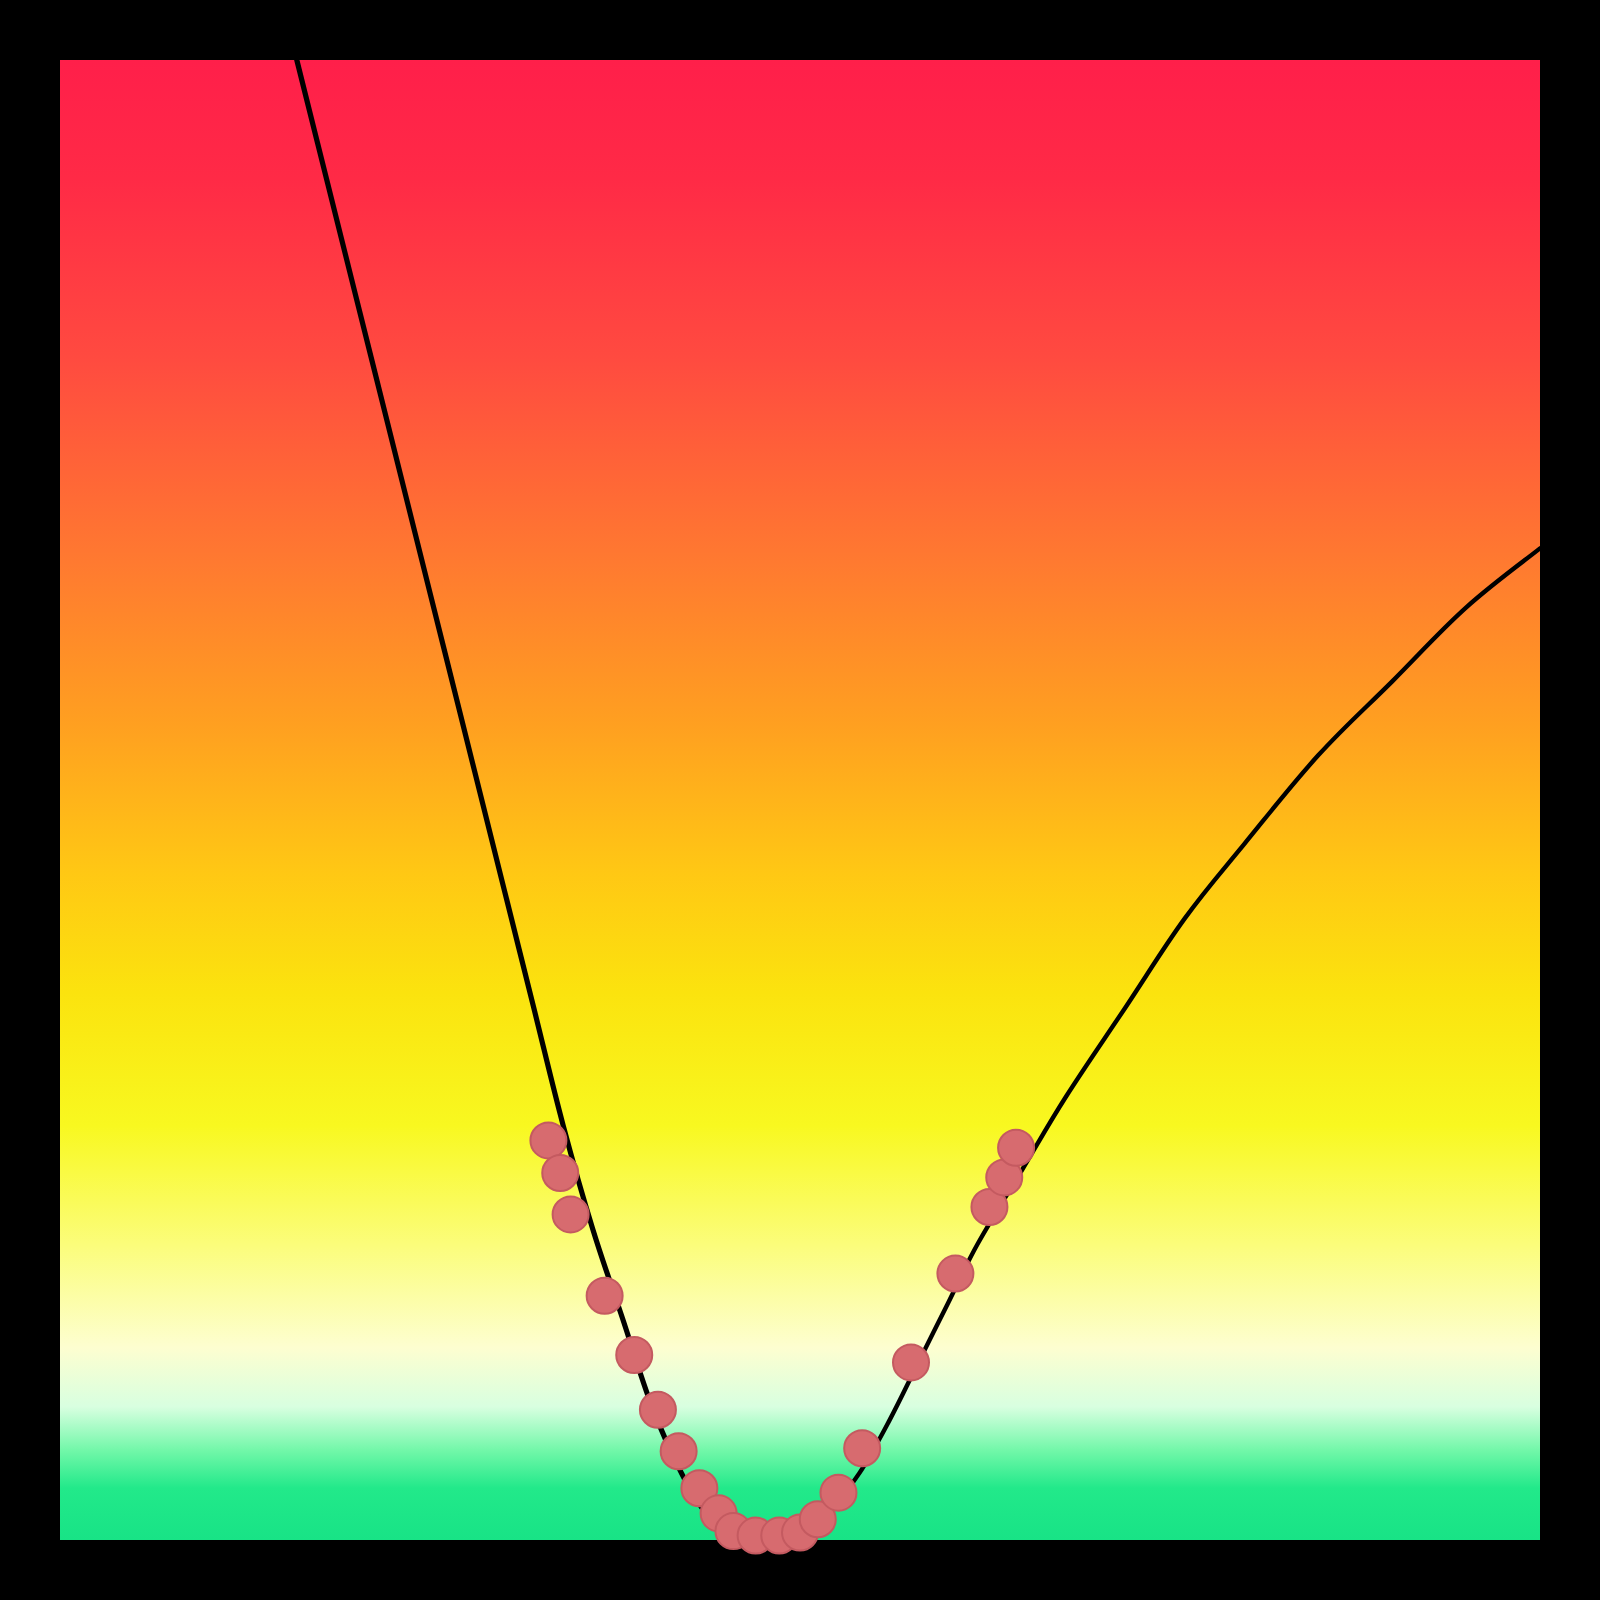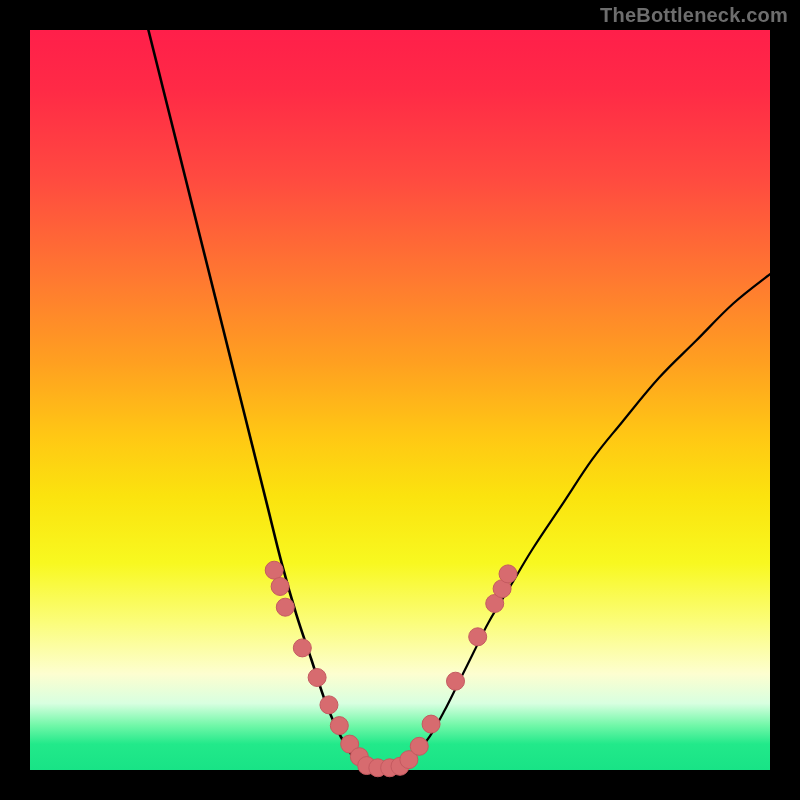--- a/index.html
+++ b/index.html
@@ -59,21 +59,20 @@
     font-weight: 600;
     color: #6d6d6d;
     letter-spacing: 0.2px;
     user-select: none;
   }
 </style>
 </head>
 <body>
 
 <div class="stage">
-  <div class="watermark">TheBottleneck.com</div>
   <div class="plot">
     <div class="gradient"></div>
     <svg class="curves" viewBox="0 0 740 740">
         <path d="M 333,736.3 C 334.332,736.5663999999999 337.73600000000005,737.5136 340.40000000000003,737.78 C 343.064,738.0464 345.13599999999997,737.78 347.79999999999995,737.78 C 350.46399999999994,737.78 352.536,737.78 355.2,737.78 C 357.864,737.78 359.936,738.0464 362.59999999999997,737.78 C 365.26399999999995,737.5136 368.668,736.5663999999999 370,736.3" fill="none" stroke="#000000" stroke-width="2.6" stroke-linecap="round"></path>
         <path d="M 118.4,0 C 121.06400000000001,10.655999999999988 127.87199999999999,37.887999999999934 133.2,59.19999999999993 C 138.528,80.51199999999993 142.672,97.08799999999997 148,118.39999999999998 C 153.328,139.712 157.472,156.28800000000004 162.8,177.60000000000002 C 168.12800000000001,198.912 172.272,215.48799999999997 177.6,236.79999999999995 C 182.928,258.11199999999997 187.072,274.688 192.4,296 C 197.728,317.312 201.872,333.888 207.20000000000002,355.2 C 212.52800000000002,376.512 216.672,393.08799999999997 222,414.4 C 227.328,435.712 231.472,452.288 236.8,473.6 C 242.12800000000001,494.91200000000003 246.27200000000002,512.8199999999999 251.60000000000002,532.8 C 256.928,552.78 261.072,567.284 266.4,584.6 C 271.72799999999995,601.916 275.87199999999996,613.016 281.2,629 C 286.528,644.984 290.67199999999997,659.414 296,673.4 C 301.32800000000003,687.386 306.13800000000003,697.376 310.8,706.7 C 315.462,716.0240000000001 317.904,719.8720000000001 321.9,725.2 C 325.89599999999996,730.528 331.002,734.302 333,736.3" fill="none" stroke="#000000" stroke-width="2.6" stroke-linecap="round"></path>
         <path d="M 370,736.3 C 372.664,734.302 379.472,730.528 384.8,725.2 C 390.12800000000004,719.8720000000001 394.272,714.692 399.6,706.7 C 404.92800000000005,698.7080000000001 409.07200000000006,690.79 414.40000000000003,680.8 C 419.728,670.81 423.872,661.856 429.2,651.2 C 434.52799999999996,640.5440000000001 438.67199999999997,632.2560000000001 444,621.6 C 449.32800000000003,610.944 452.14,603.988 458.8,592 C 465.46000000000004,580.012 473.008,568.32 481,555 C 488.992,541.68 493.87600000000003,532.652 503.20000000000005,518 C 512.524,503.348 522.144,489.584 532.8,473.6 C 543.4559999999999,457.61600000000004 551.7439999999999,443.852 562.4,429.2 C 573.056,414.548 580.012,406.85200000000003 592,392.20000000000005 C 603.988,377.54800000000006 615.68,362.45199999999994 629,347.79999999999995 C 642.32,333.14799999999997 652.68,324.12 666,310.8 C 679.32,297.48 689.68,285.788 703,273.8 C 716.32,261.812 733.34,249.528 740,244.2" fill="none" stroke="#000000" stroke-width="2.2" stroke-linecap="round"></path>
         <circle cx="244.20000000000002" cy="540.2" r="9" fill="#d76b6f" stroke="#c45a60" stroke-width="1"></circle>
         <circle cx="250.11999999999998" cy="556.48" r="9" fill="#d76b6f" stroke="#c45a60" stroke-width="1"></circle>
         <circle cx="255.29999999999998" cy="577.2" r="9" fill="#d76b6f" stroke="#c45a60" stroke-width="1"></circle>
         <circle cx="272.32" cy="617.9" r="9" fill="#d76b6f" stroke="#c45a60" stroke-width="1"></circle>

